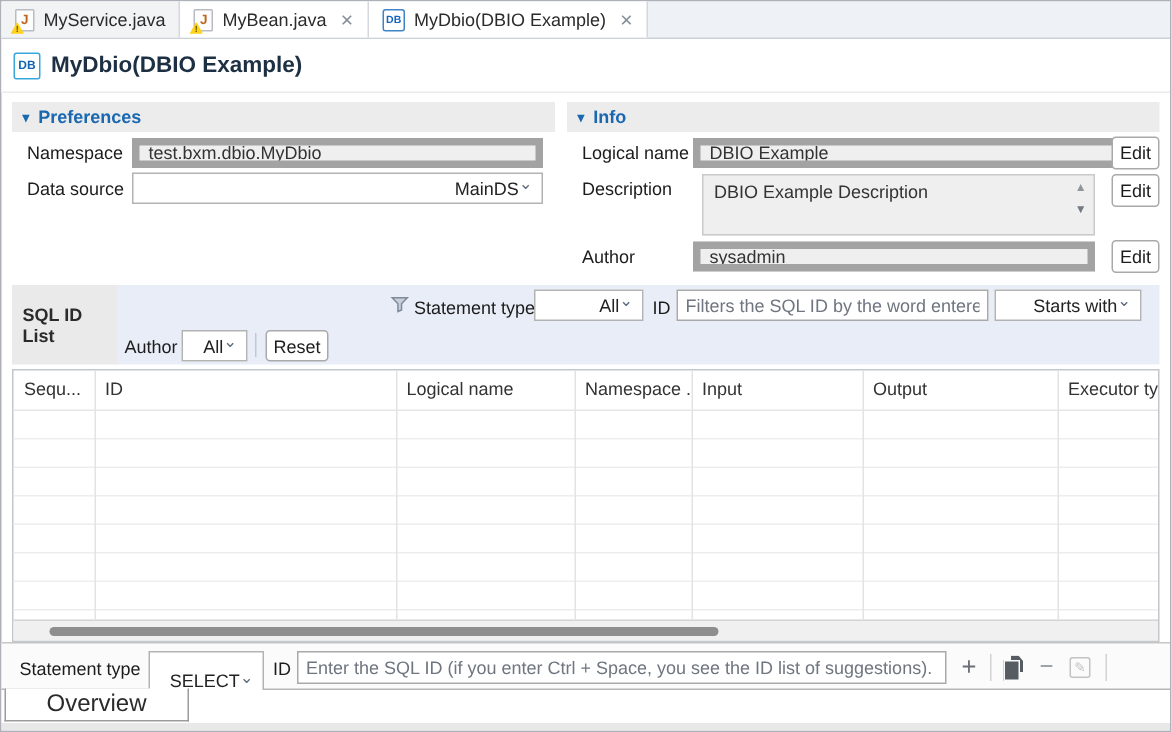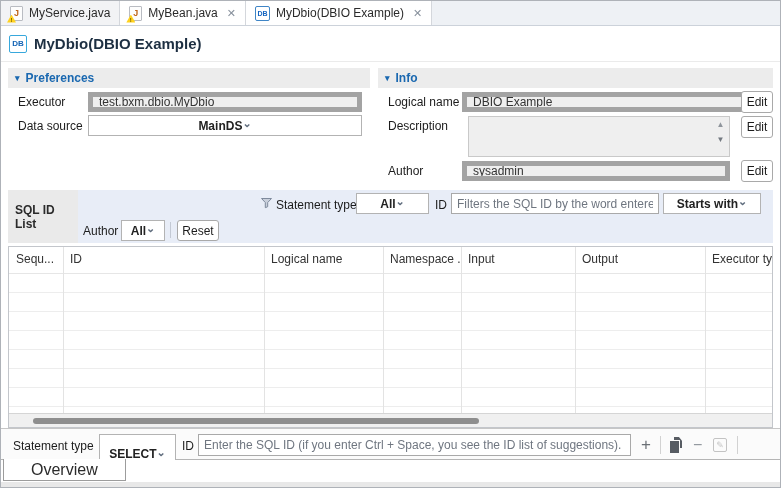--- a/index.html
+++ b/index.html
@@ -31,21 +31,21 @@
     color:#1464b4; font-size:8px; font-weight:bold; display:flex; align-items:center; justify-content:center; }
   .page-title { margin-left:7px; font-size:15px; font-weight:bold; color:#1d2f42; }
   
   .sec-head { position:absolute; height:20px; background:#ececec; display:flex; align-items:center;
     padding-left:7px; font-size:12px; font-weight:bold; color:#1a68b0; cursor:pointer; }
   .sec-head .tri { font-size:9px; margin-right:6px; color:#1a68b0; }
   .flabel { position:absolute; font-size:12px; color:#1c1c1c; }
   .rofield { position:absolute; background:#efefef; border:5px solid #a3a3a3; font-size:12px;
     color:#333; display:flex; align-items:center; padding:0 6px; overflow:hidden; white-space:nowrap; }
   .combo { position:absolute; background:#fff; border:1px solid #b3b3b3; font-size:12px; color:#222;
-    display:flex; align-items:center; justify-content:center; padding:0 6px; cursor:pointer;font-weight:bold; }
+    display:flex; align-items:center; justify-content:flex-end; padding:0 6px; cursor:pointer; }
   .combo .chev { color:#5f6c7d; font-size:11px; line-height:0; margin-top:-5px; }
   .editbtn { position:absolute; width:32px; height:22px; background:#fff; border:1px solid #a9a9a9;
     border-radius:3px; font-size:12px; color:#1c1c1c; display:flex; align-items:center; justify-content:center; cursor:pointer; }
   .descbox { position:absolute; background:#efefef; border:1px solid #c9c9c9; font-size:12px; color:#333;
     padding:4px 16px 0 7px; }
   .descscroll { position:absolute; right:2px; top:2px; width:13px; bottom:2px; display:flex;
     flex-direction:column; justify-content:space-between; align-items:center; padding:2px 0 10px 0; }
   .sarr { font-size:8px; color:#8f959c; line-height:1; cursor:pointer; }
   
   .sql-title-box { position:absolute; left:8px; top:190px; width:70px; height:53px; background:#eaeaea;
@@ -121,38 +121,39 @@
 
   <div class="titlebar">
     <span class="db-icon-lg">DB</span>
     <span class="page-title">MyDbio(DBIO Example)</span>
   </div>
 
   <div class="sec-head" style="left:8px; top:68px; width:362px;">
     <span class="tri">▾</span>
     <span>Preferences</span>
   </div>
-  <span class="flabel" style="left:18px; top:95px;">Executor</span>
+  <span class="flabel" style="left:18px; top:95px;">Namespace</span>
   <div class="rofield" style="left:88px; top:92px; width:274px; height:20px;">test.bxm.dbio.MyDbio</div>
   <span class="flabel" style="left:18px; top:119px;">Data source</span>
   <div class="combo" style="left:88px; top:115px; width:274px; height:21px;">
     <span>MainDS</span>
     <span class="chev">⌄</span>
   </div>
 
   <div class="sec-head" style="left:378px; top:68px; width:395px;">
     <span class="tri">▾</span>
     <span>Info</span>
   </div>
   <span class="flabel" style="left:388px; top:95px;">Logical name</span>
   <div class="rofield" style="left:462px; top:92px; width:296px; height:20px;">DBIO Example</div>
   <div class="editbtn" style="left:741px; top:91px;">Edit</div>
 
   <span class="flabel" style="left:388px; top:119px;">Description</span>
   <div class="descbox" style="left:468px; top:116px; width:262px; height:41px;">
+    <span>DBIO Example Description</span>
     <span class="descscroll">
       <span class="sarr">▲</span>
       <span class="sarr" style="color:#737980;">▼</span>
     </span>
   </div>
   <div class="editbtn" style="left:741px; top:116px;">Edit</div>
 
   <span class="flabel" style="left:388px; top:164px;">Author</span>
   <div class="rofield" style="left:462px; top:161px; width:268px; height:20px;">sysadmin</div>
   <div class="editbtn" style="left:741px; top:160px;">Edit</div>

